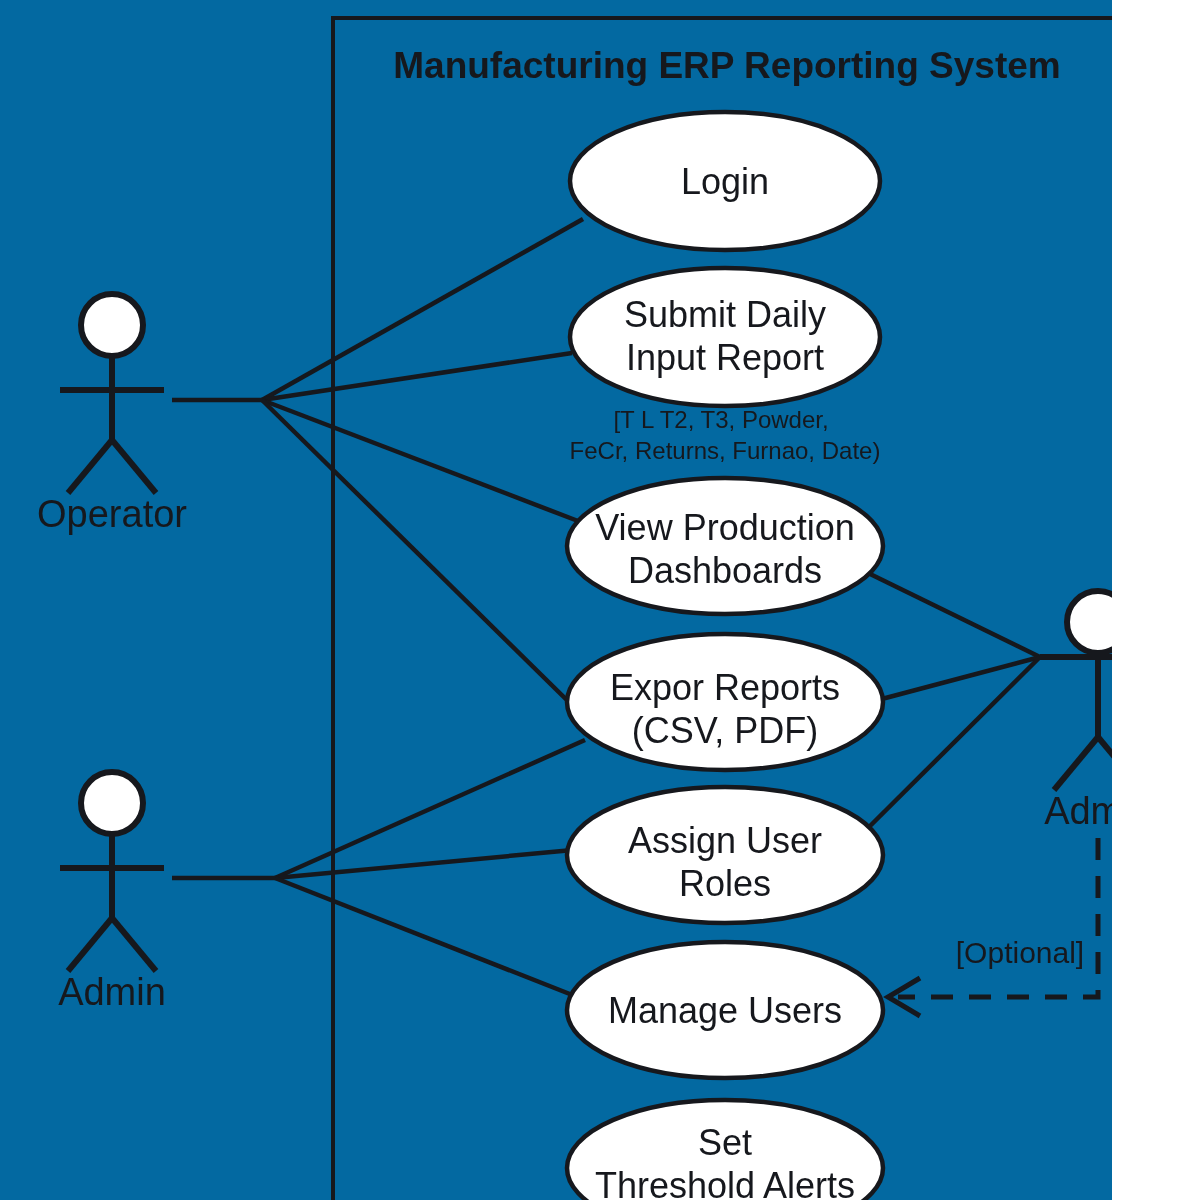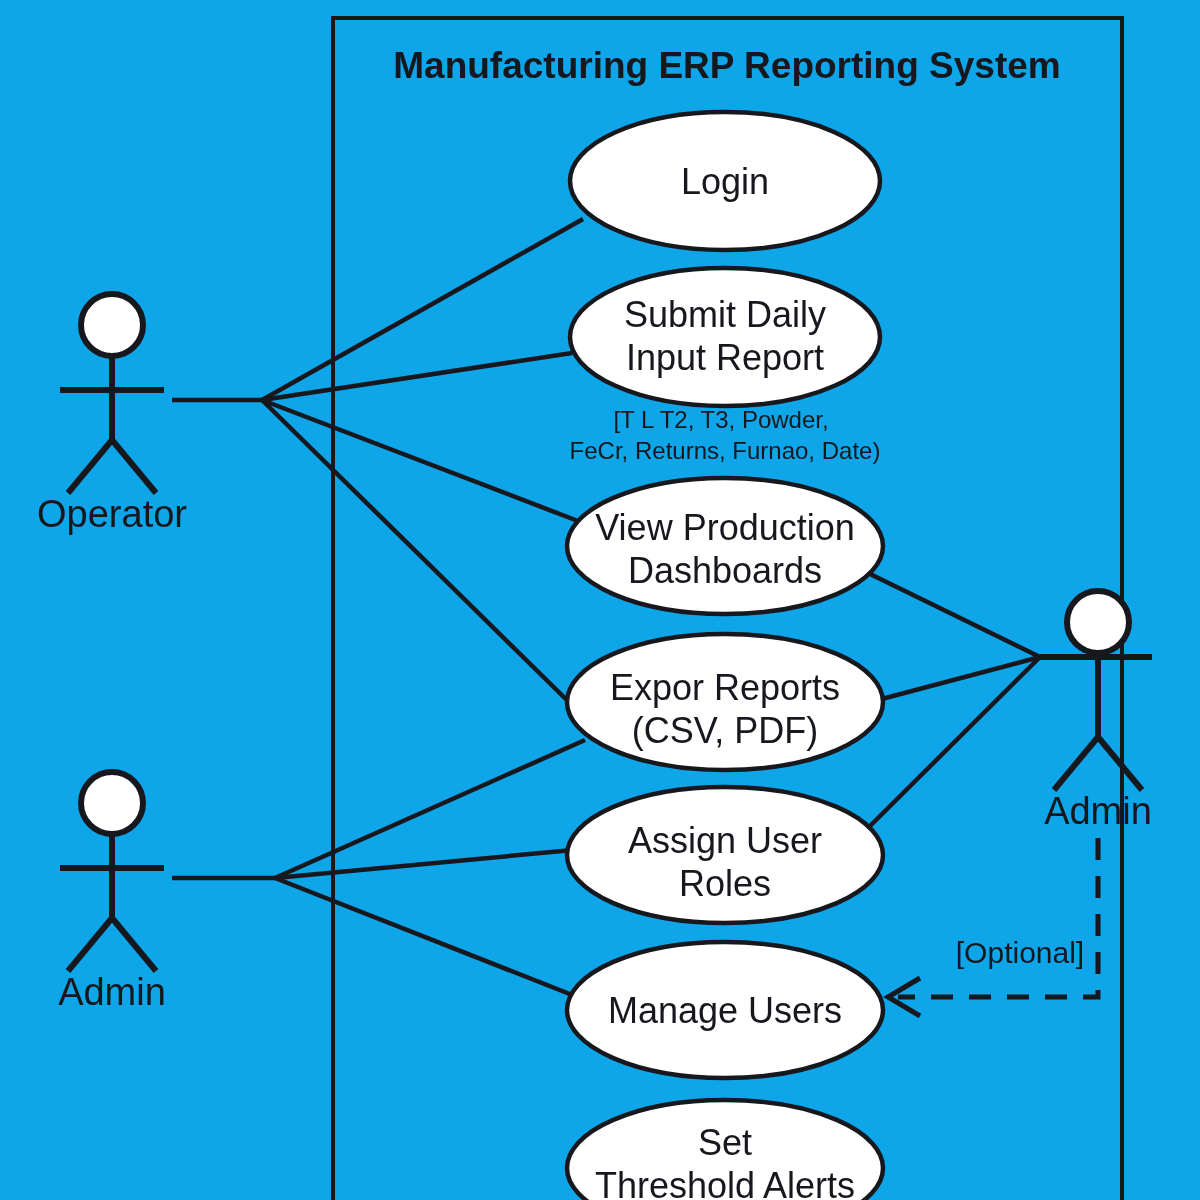--- a/index.html
+++ b/index.html
@@ -2,23 +2,23 @@
 <html><head>
 <meta charset="utf-8">
 <style>
   html, body {
     margin: 0;
     padding: 0;
     background: #ffffff;
   }
   #canvas {
     position: relative;
-    width: 1200px;
+    width: 1112px;
     height: 1200px;
-    background: #0ea5e9;
+    background: #0369a1;
     overflow: hidden;
     font-family: "Liberation Sans", sans-serif;
   }
   svg.diagram {
     position: absolute;
     top: 0;
     left: 0;
     width: 1200px;
     height: 1200px;
   }

